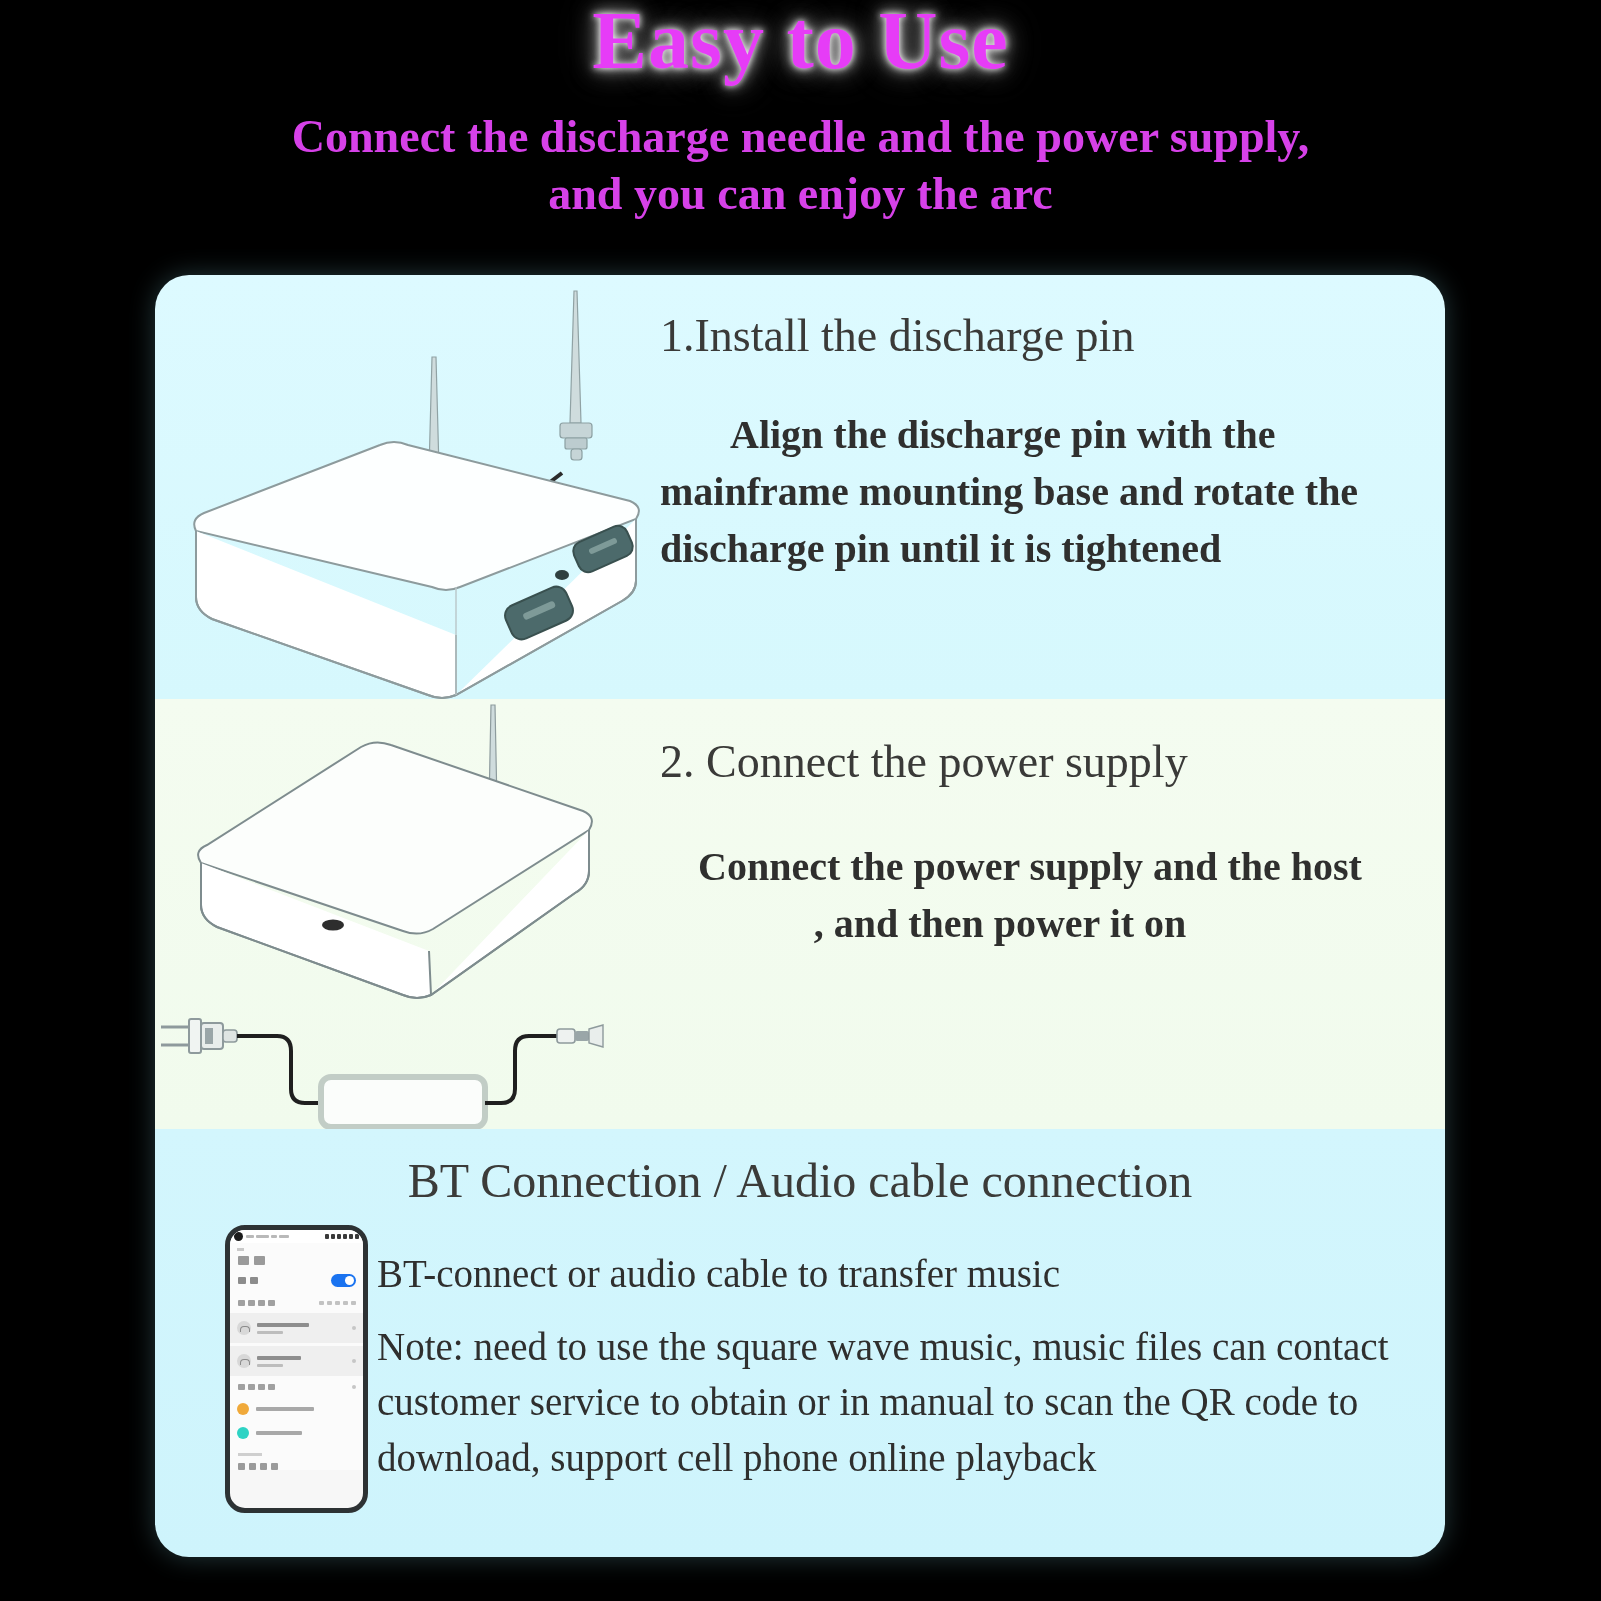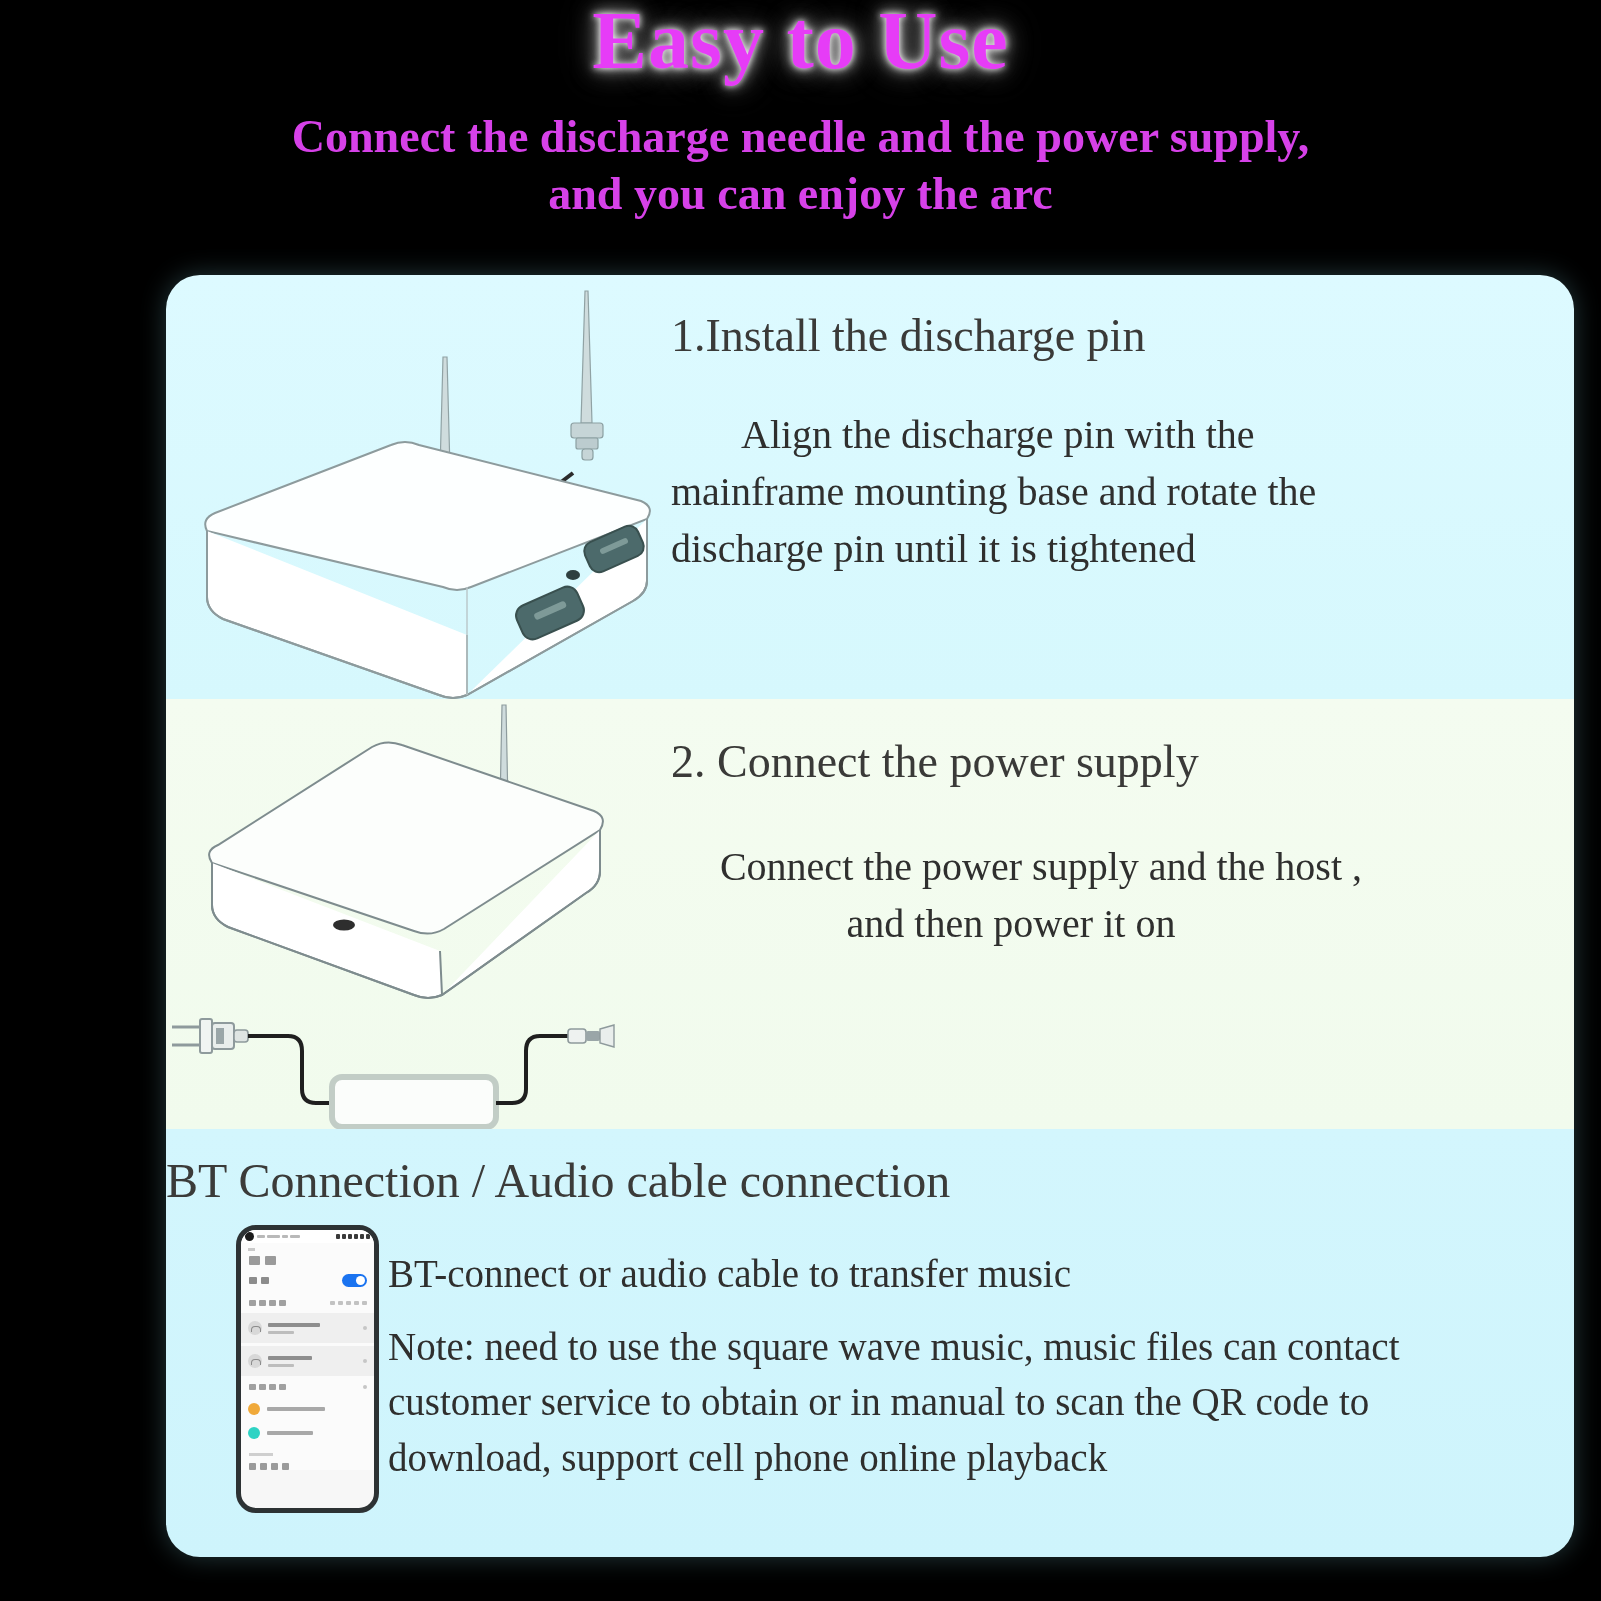--- a/index.html
+++ b/index.html
@@ -37,22 +37,22 @@
     margin-top: 26px;
     padding: 0 120px;
     transform: scaleX(0.98);
     font-family: "Liberation Serif", serif;
   }
   .sub-title div { white-space: nowrap; }
 
   
   .card {
     position:absolute;
-    left:166px; top:275px;
-    width:1408px; height:1282px;
+    left:155px; top:275px;
+    width:1290px; height:1282px;
     border-radius: 34px;
     overflow:hidden;
     box-shadow: 0 0 26px rgba(120,190,200,0.30);
   }
 
   .panel { position:relative; width:100%; }
   .panel-1 { height: 424px; background: linear-gradient(#ddfaff, #d6f8fd); }
   .panel-2 { height: 430px; background: linear-gradient(#f4fcf0, #f1fbed); }
   .panel-3 { height: 428px; background: linear-gradient(#d3f6fd, #cef4fc); }
 
@@ -63,31 +63,32 @@
     font-size: 46px;
     font-weight: 400;
     letter-spacing: 0px;
     white-space: nowrap;
   }
   .step-body {
     position:absolute;
     color:#2f2f2e;
     font-size: 40px;
     line-height: 1.42;
-    font-weight: 400;
+    font-weight: 700;
   }
 
   #p1-head { left: 505px; top: 34px; }
   #p1-body { left: 505px; top: 132px; width: 740px; text-indent: 70px; }
 
   #p2-head { left: 505px; top: 36px; text-align: center; }
   #p2-body { left: 480px; top: 140px; width: 730px; text-indent: 60px; text-align:center; }
 
   .p3-head {
     position:absolute; left:0; top:24px; width:100%;
+    text-align:center;
     color:#3b3b39;
     font-size: 48px;
     font-weight: 400;
     white-space: nowrap;
   }
   .p3-line1 {
     position:absolute; left:222px; top:118px; width:1040px;
     color:#2f2f2e; font-size: 39px; line-height:1.4;
   }
   .p3-note {

